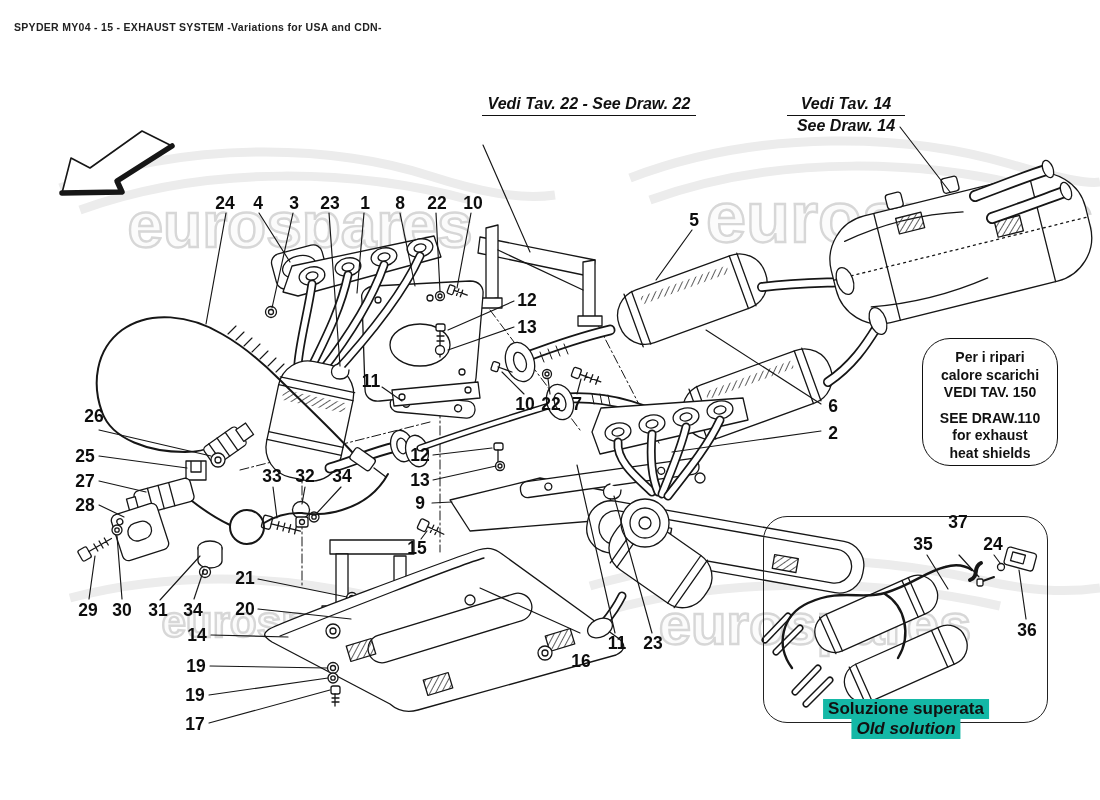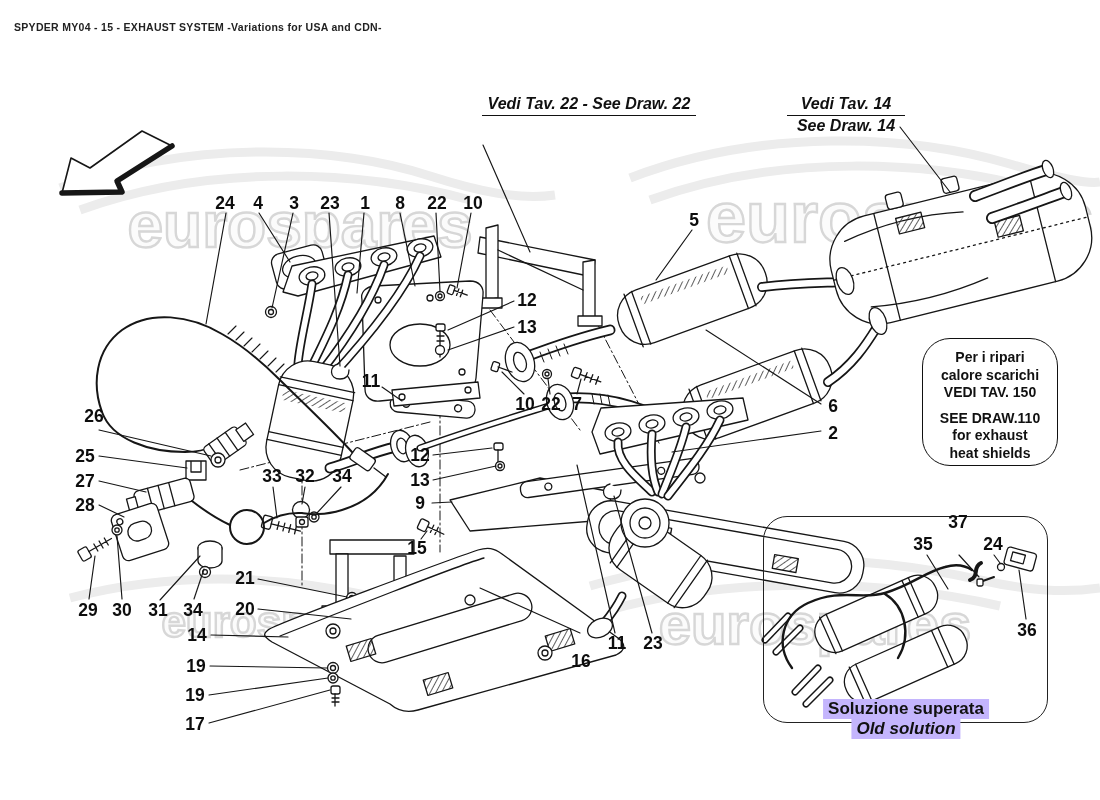--- a/index.html
+++ b/index.html
@@ -12,21 +12,21 @@
   .ann .ln{border-bottom:1.6px solid #111;padding:0 2px 1px 2px;}
   .ann .ln.nob{border-bottom:none;}
   #ann2223{left:482px;top:94px;width:214px;}
   #ann14{left:787px;top:94px;width:118px;}
   .notebox{left:912px;top:338px;width:134px;height:116px;border:1.7px solid #111;
            border-radius:28px;font-weight:bold;font-size:14px;line-height:17.5px;
            text-align:center;padding-top:10px;box-sizing:content-box;margin-left:10px;}
   .notegap{height:8px;}
   .insetbox{left:763px;top:516px;width:283px;height:205px;border:1.7px solid #222;
             border-radius:24px;background:transparent;}
-  .caption{font-weight:bold;font-size:17px;background:#c4b5fd;padding:0 5px;white-space:nowrap;
+  .caption{font-weight:bold;font-size:17px;background:#14b8a6;padding:0 5px;white-space:nowrap;
            transform:translateX(-50%);}
   #cap1{left:906px;top:699px;}
   #cap2{left:906px;top:719px;font-style:italic;}
   .callout{position:absolute;z-index:4;transform:translate(-50%,-50%);
            font-weight:bold;font-size:17.5px;color:#0d0d0d;white-space:nowrap;}
 </style>
 </head>
 <body>
 
 <svg id="art" width="1100" height="800" viewBox="0 0 1100 800">

